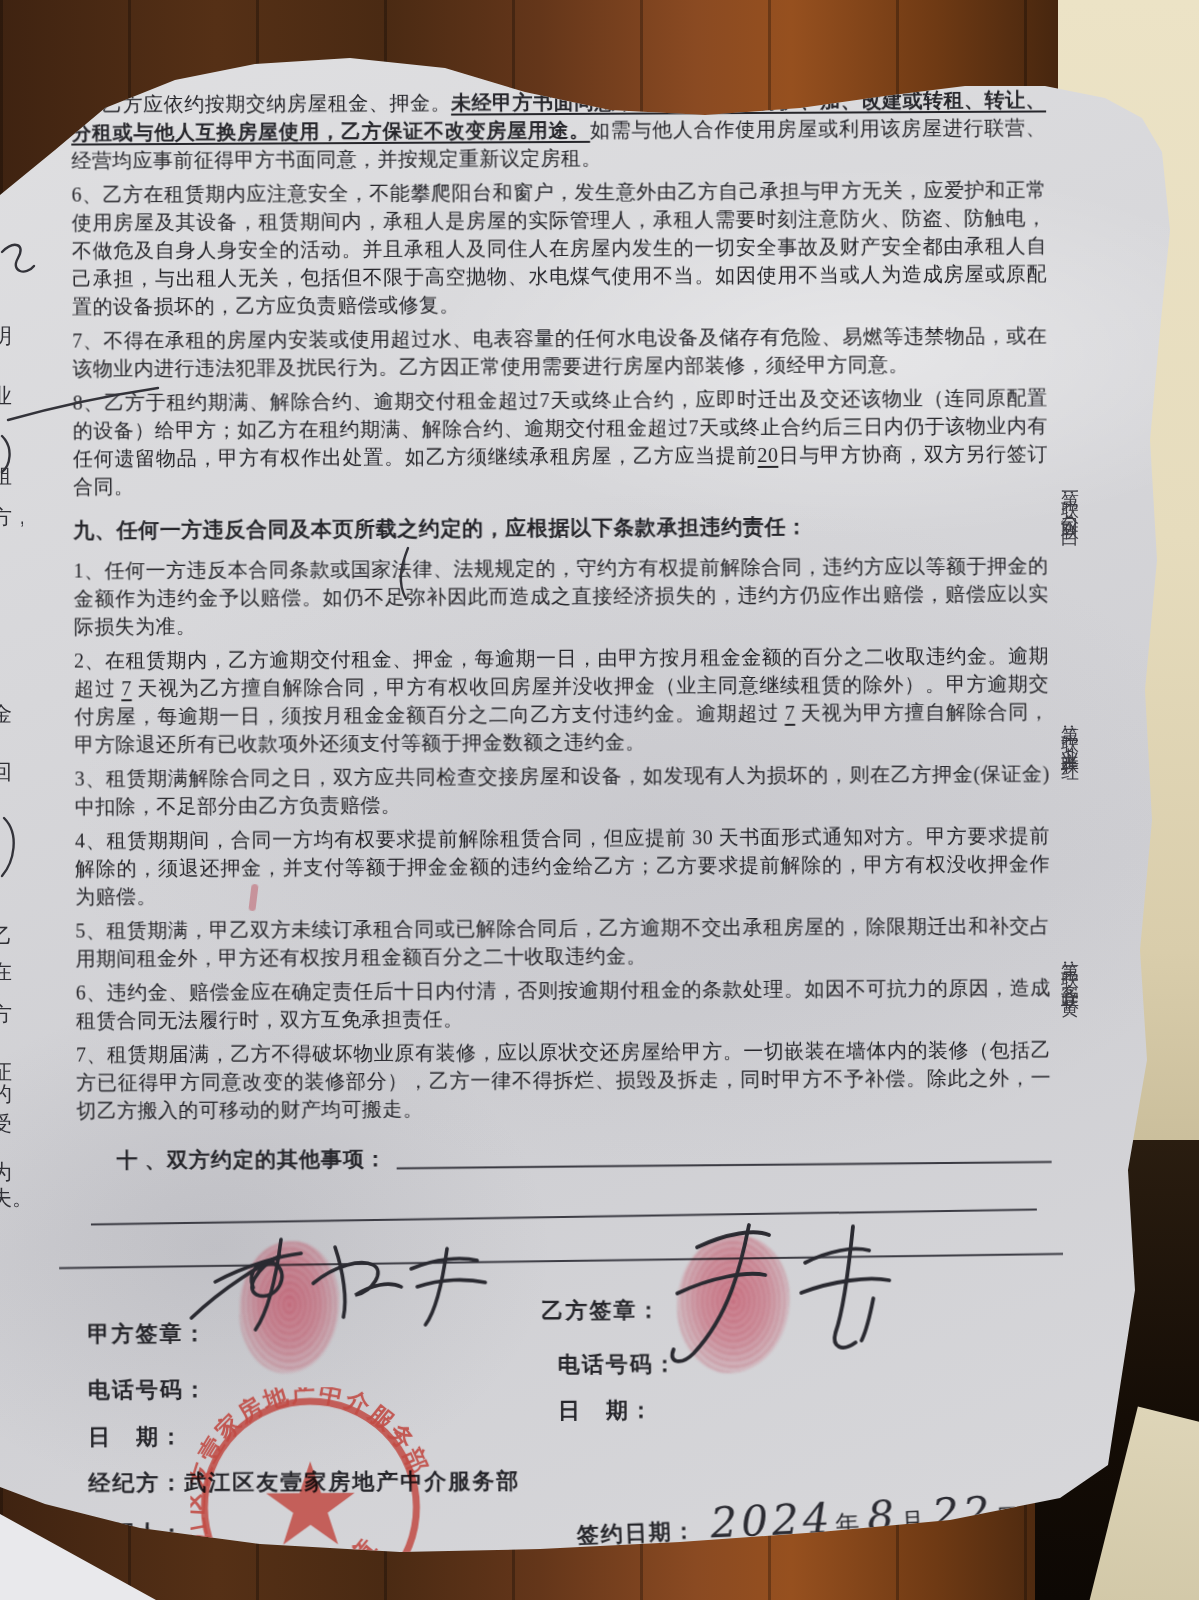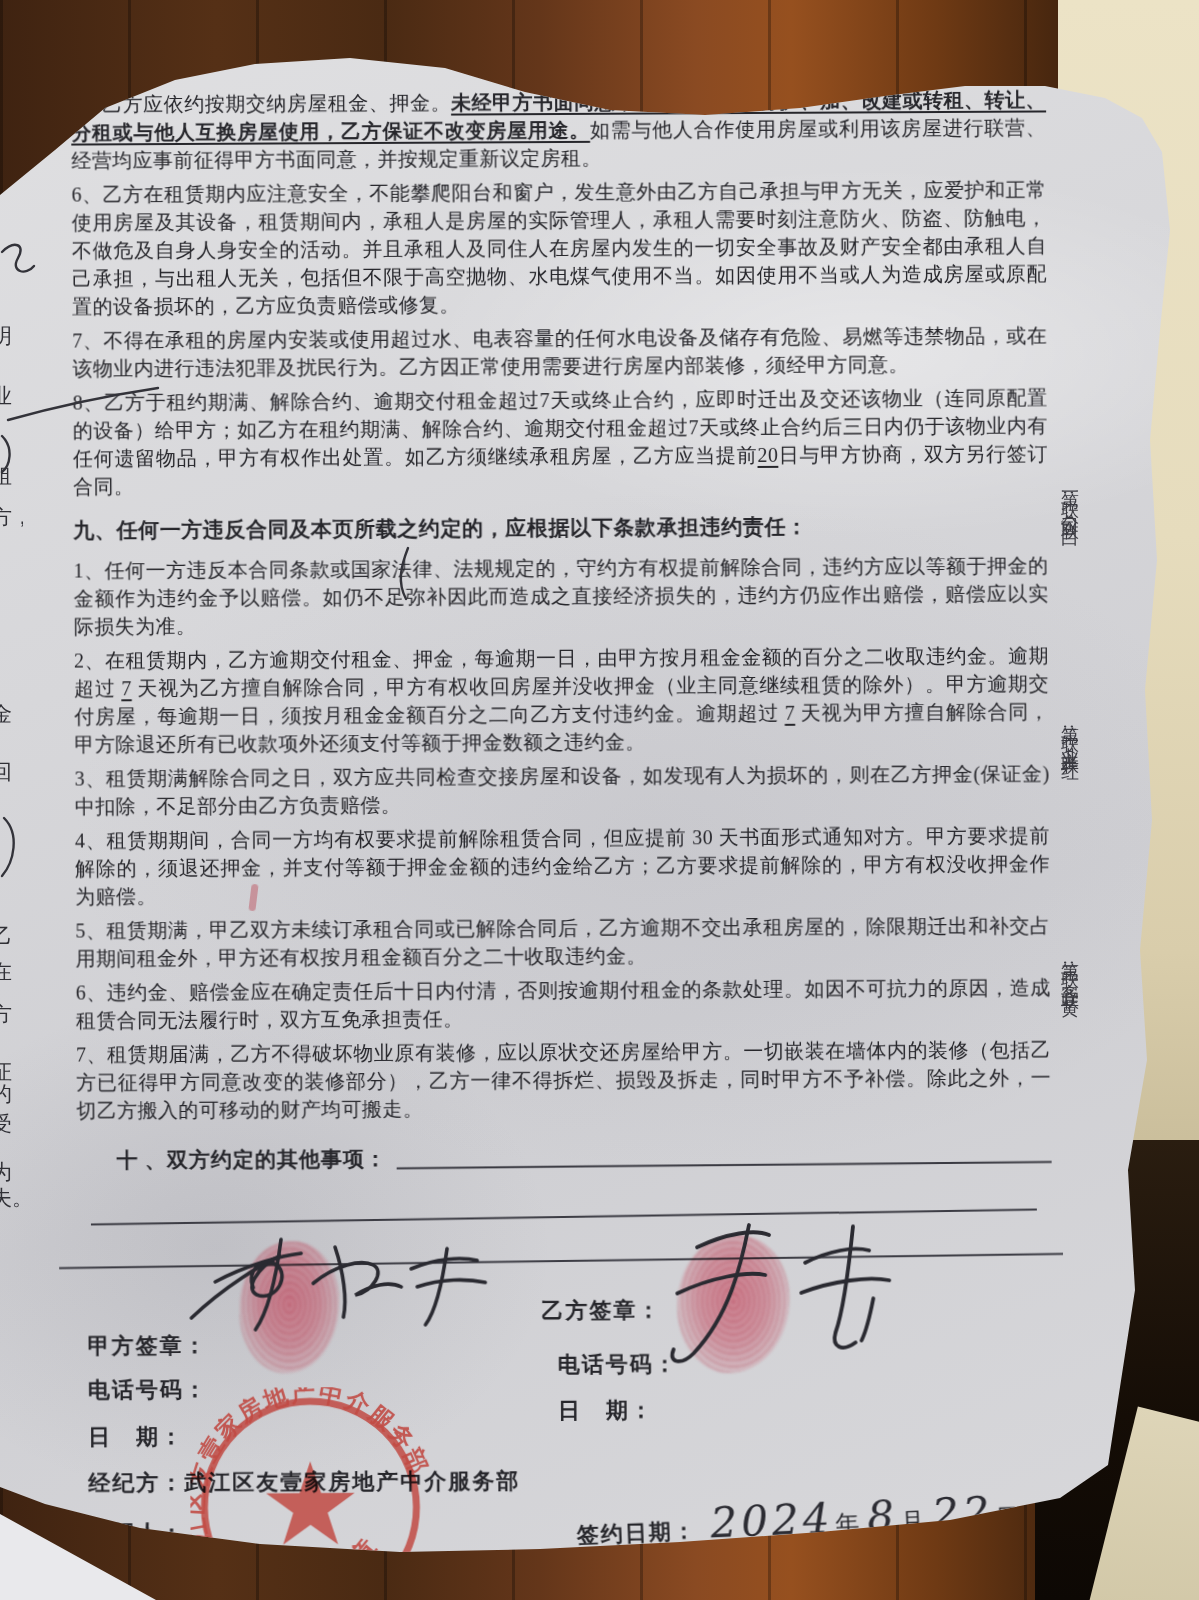--- a/index.html
+++ b/index.html
@@ -132,21 +132,21 @@
 
     <div class="sec10">
       <span>十 、双方约定的其他事项：</span>
       <div class="fill-line"></div>
     </div>
     <div class="rline l2"></div>
     <div class="rline l3"></div>
 
     <div class="sigs">
 
-      <span class="sig-label" style="left:10px;top:61px;">甲方签章：</span>
+      <span class="sig-label" style="left:10px;top:49px;">甲方签章：</span>
       <span class="sig-label" style="left:10px;top:105px;">电话号码：</span>
       <span class="sig-label" style="left:10px;top:152px;">日　期：</span>
       <span class="sig-label" style="left:10px;top:198px;">
         <span>经纪方：</span><span>武江区友壹家房地产中介服务部</span>
       </span>
       <span class="sig-label" style="left:10px;top:248px;">经纪人：</span>
 
       <span class="sig-label" style="left:464px;top:28px;font-family:Liberation Serif, serif;">乙方签章：</span>
       <span class="sig-label" style="left:480px;top:82px;">电话号码：</span>
       <span class="sig-label" style="left:480px;top:128px;">日　期：</span>

